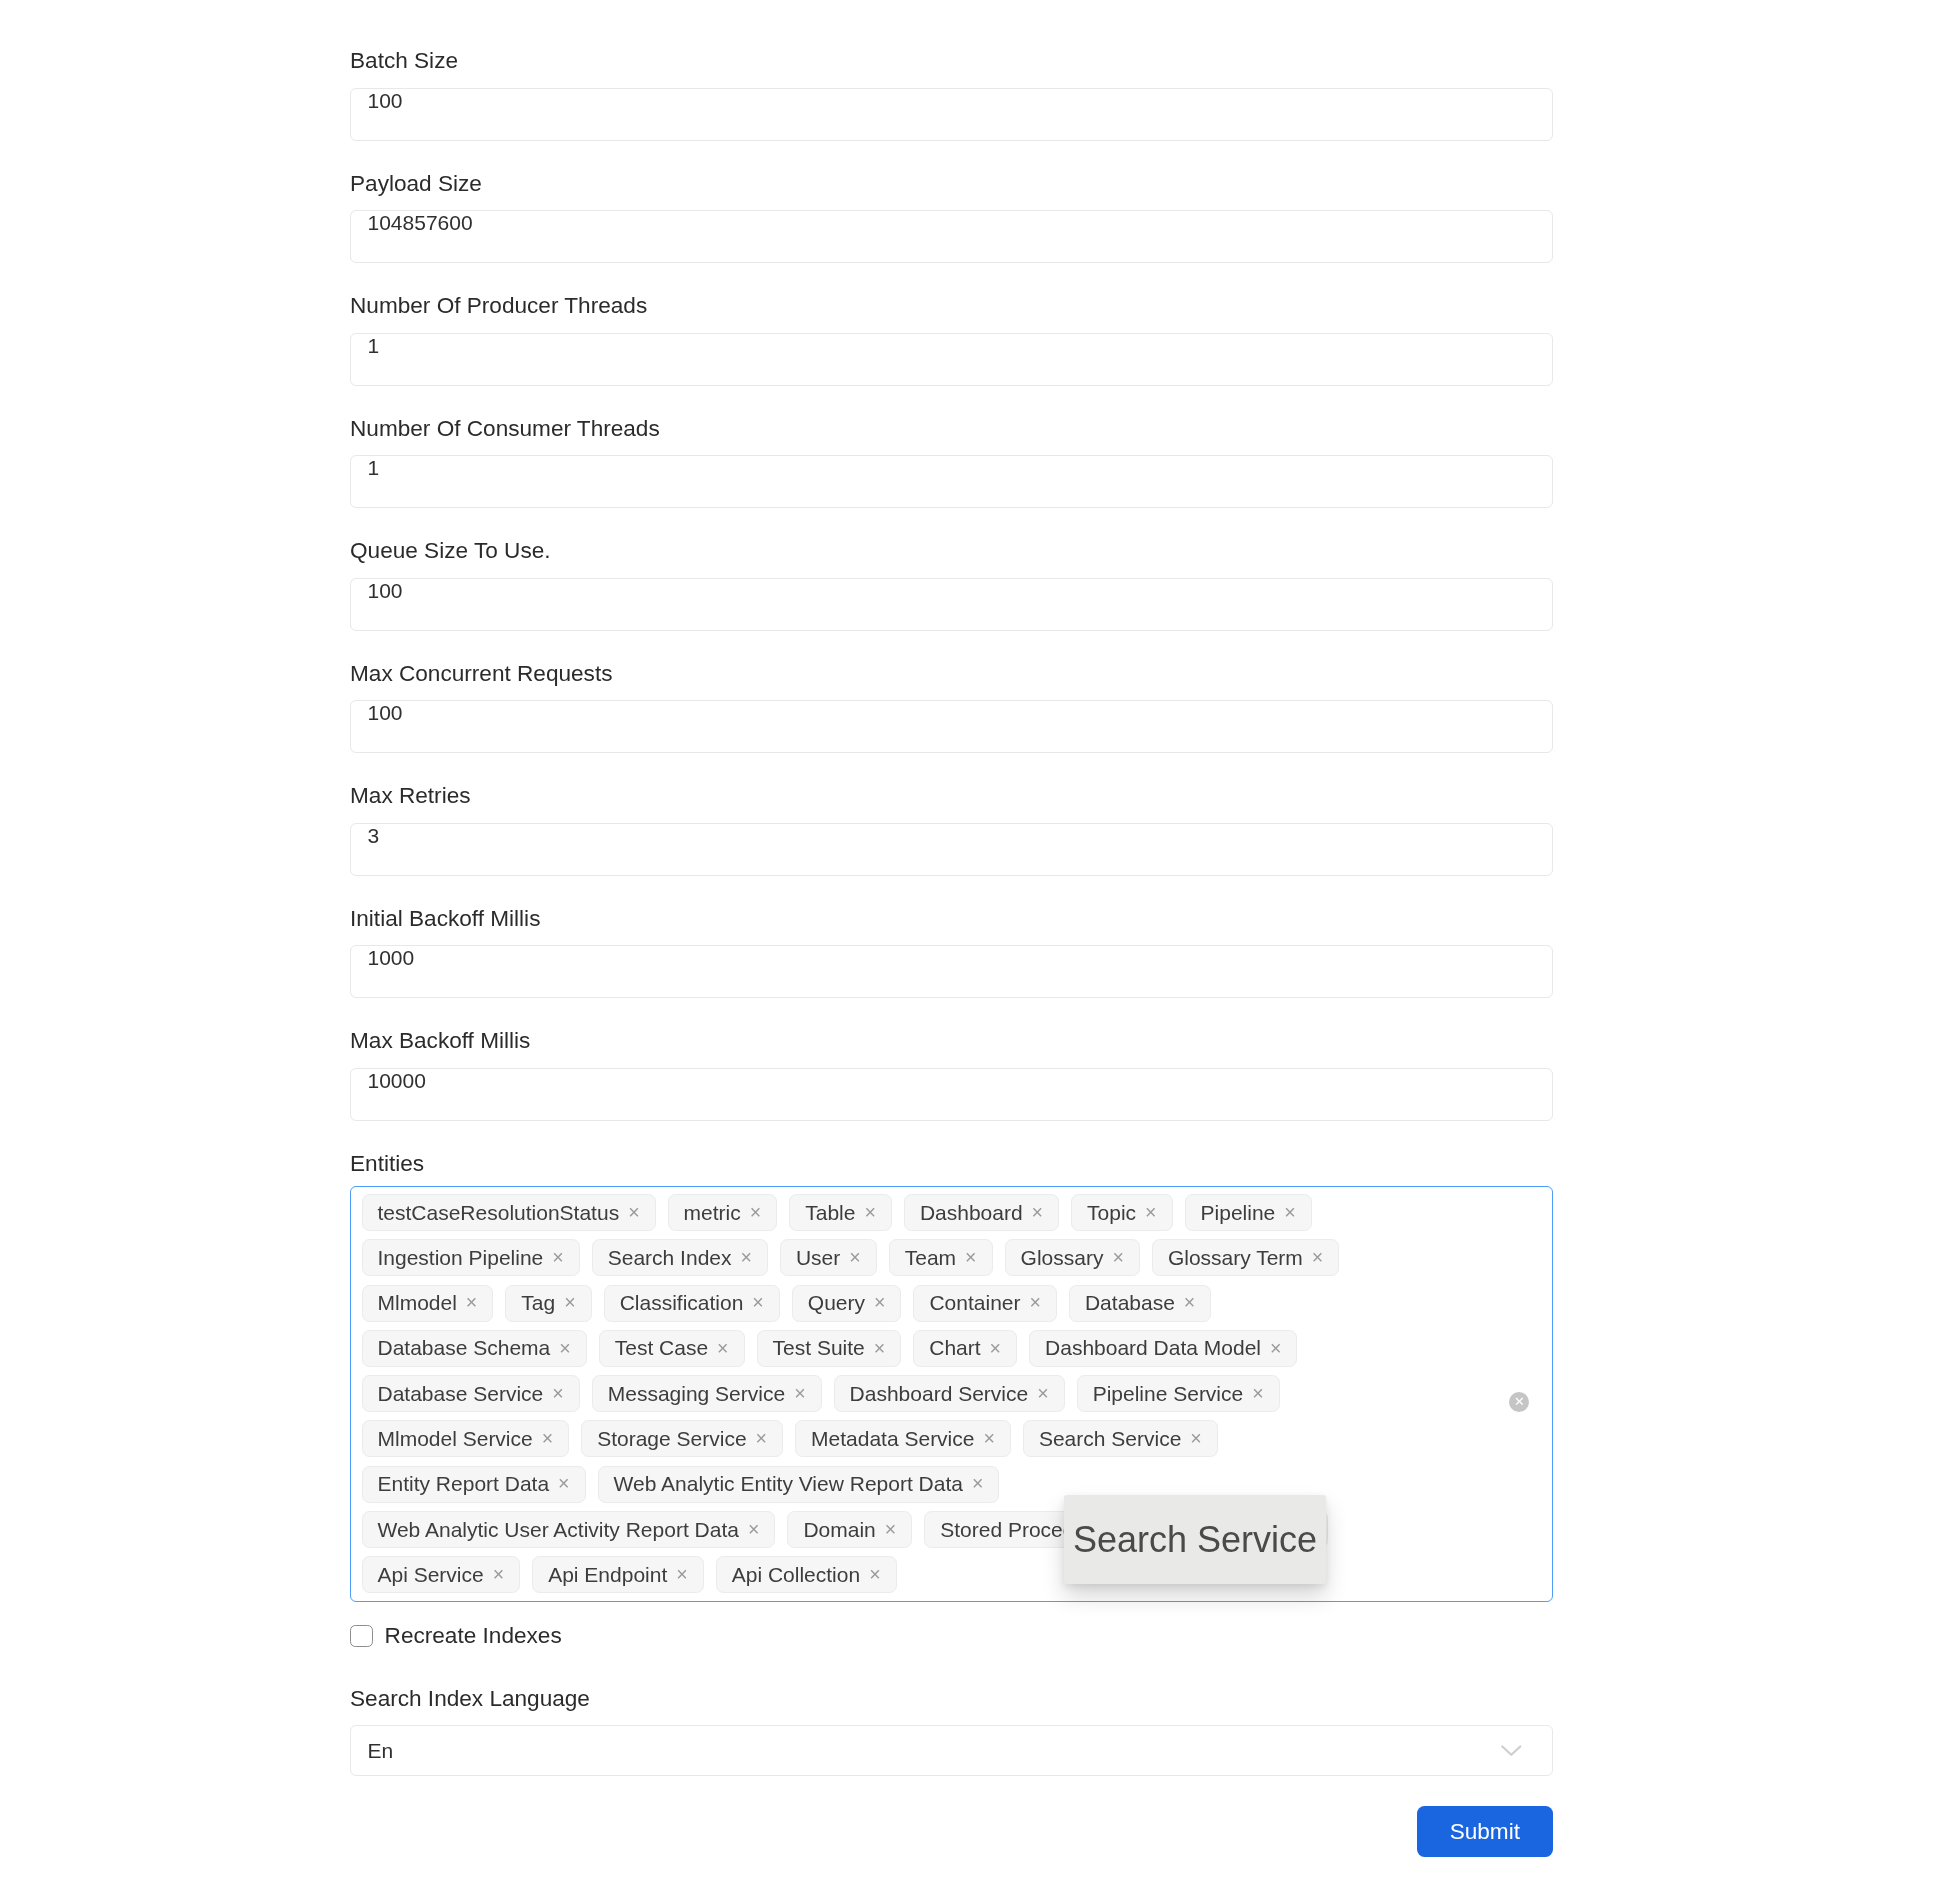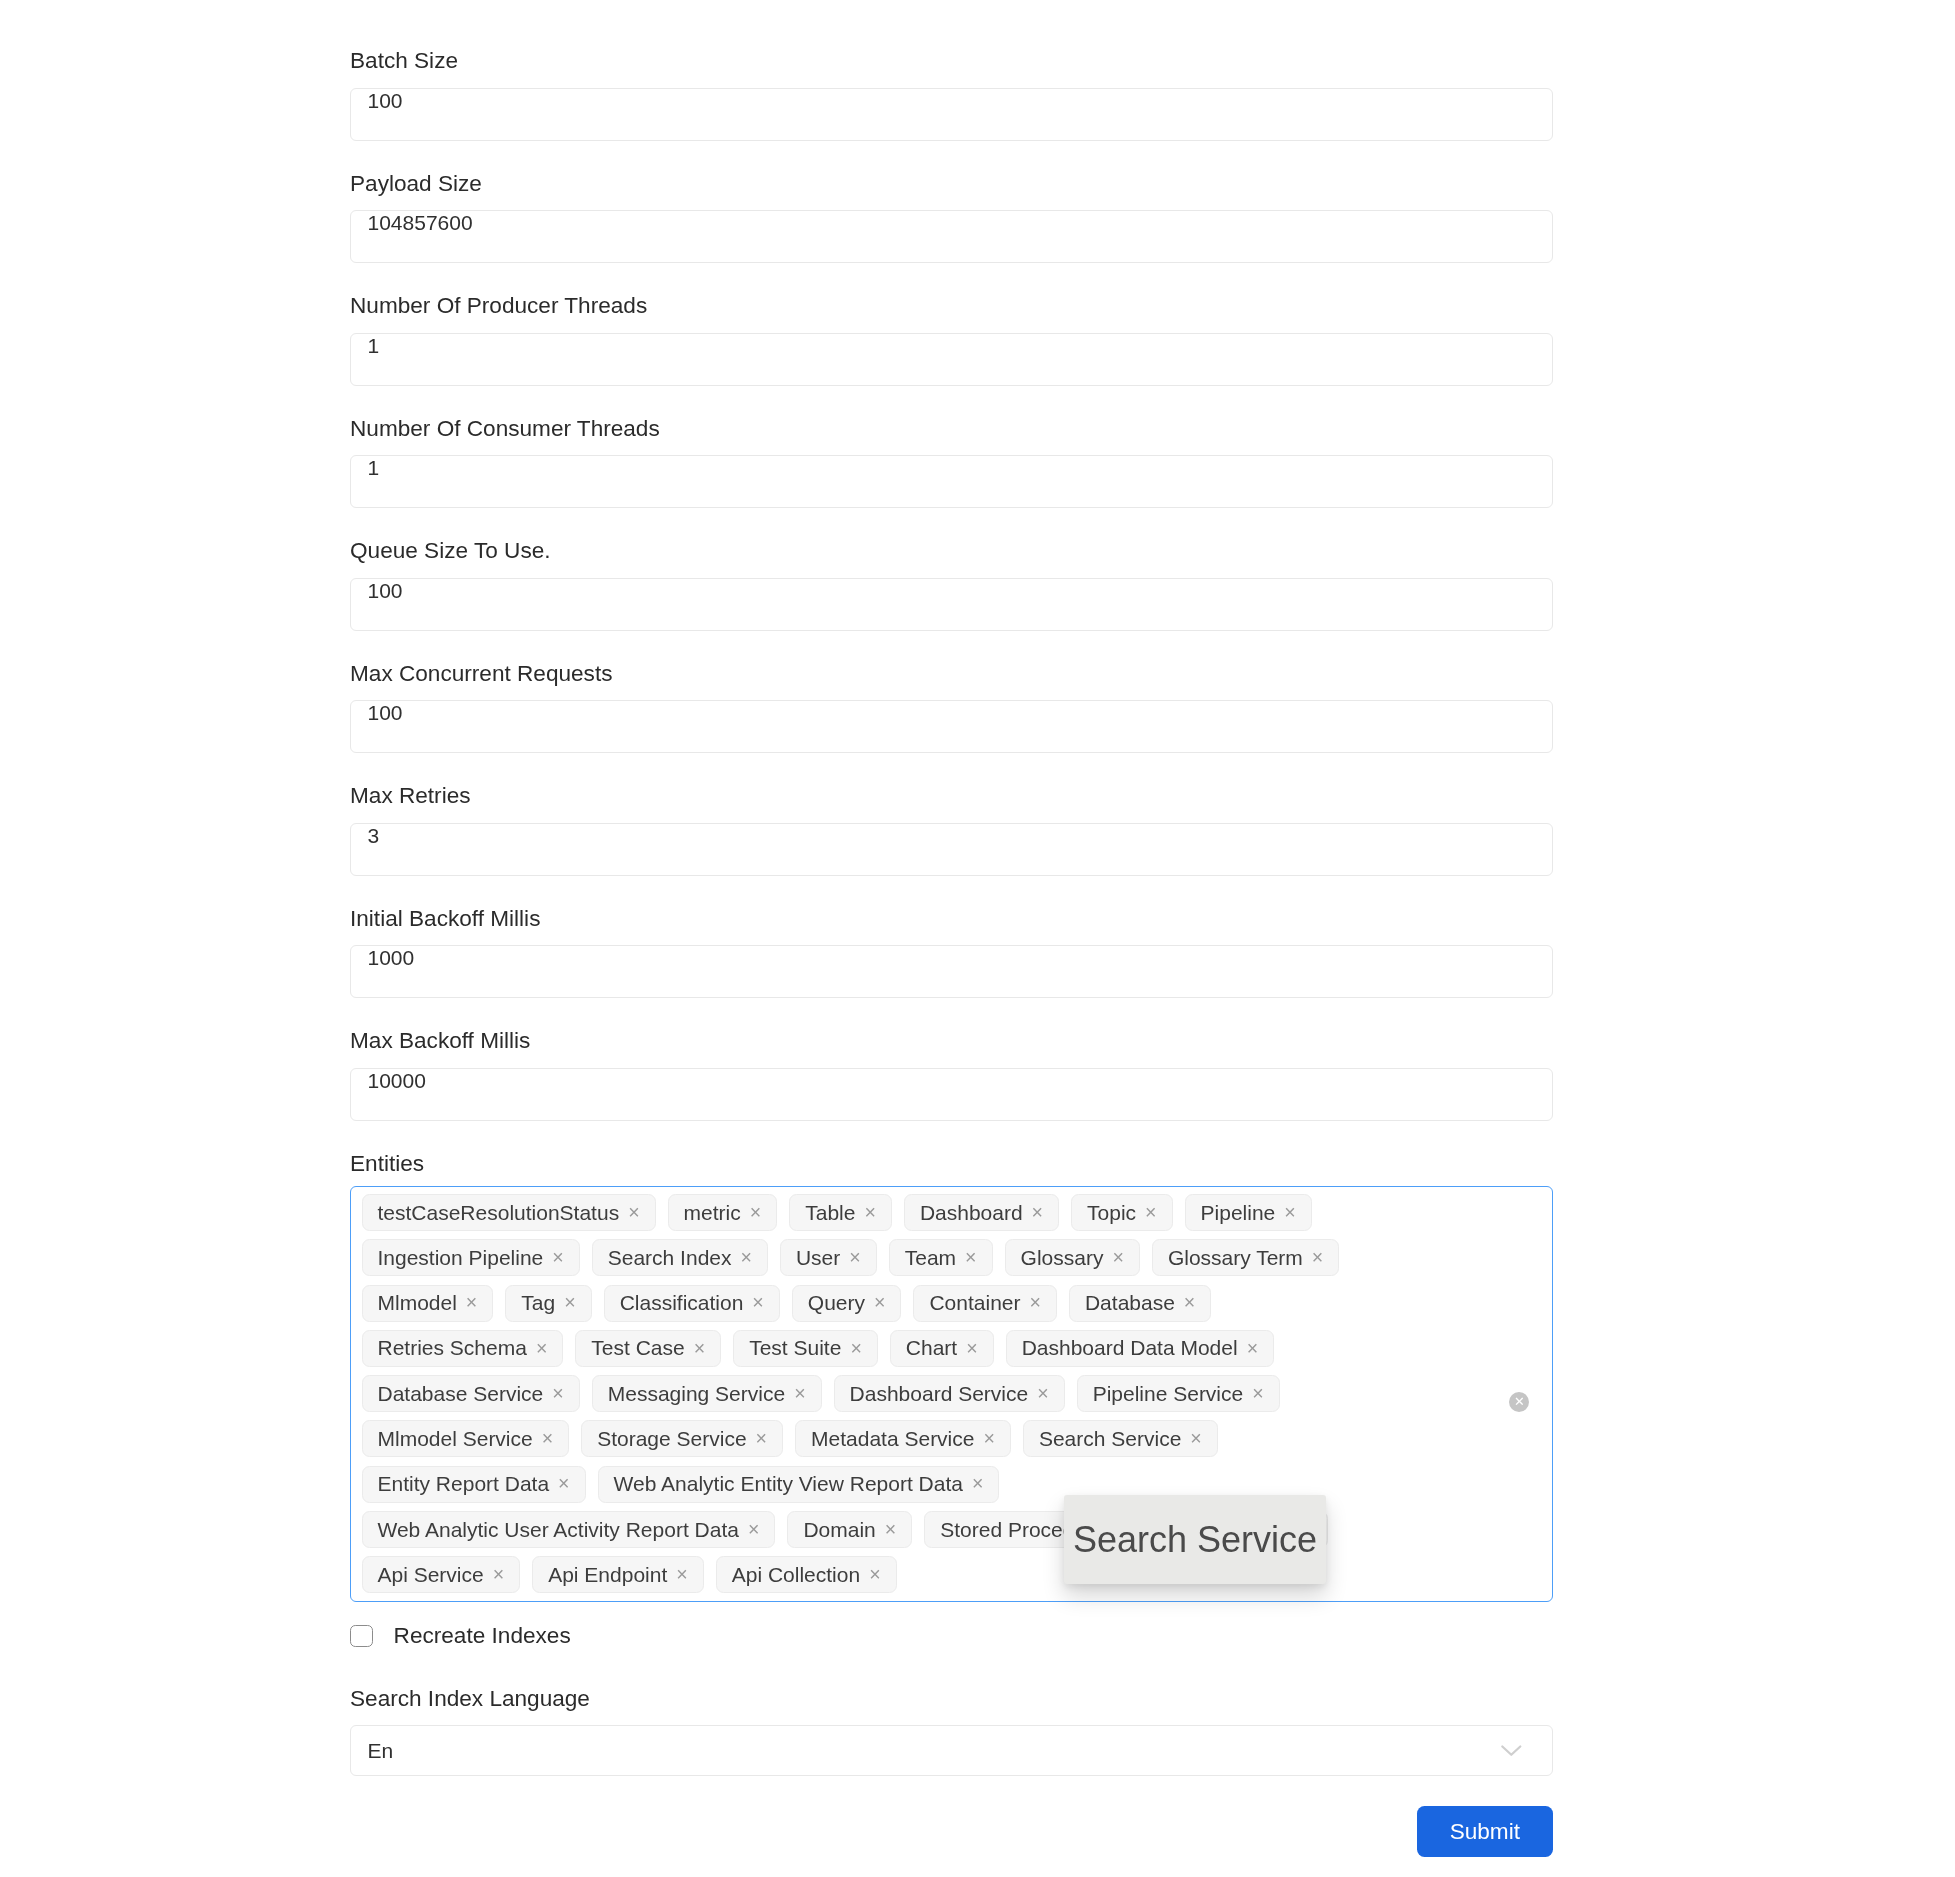--- a/index.html
+++ b/index.html
@@ -49,21 +49,21 @@
     padding:0 9px;background:var(--tooltip-bg);color:#4a4a4a;font-size:36px;
     border-radius:3px;white-space:nowrap;z-index:5;
     box-shadow:0 12px 22.6px rgba(0,0,0,0.16), 0 3px 7.5px rgba(0,0,0,0.08);
   }
   
   .checkbox-row{margin-top:21px;display:flex;align-items:center;}
   .checkbox{
     width:22.6px;height:22.6px;border:1.5px solid #8c8c8c;border-radius:5.3px;background:#fff;
     flex:0 0 auto;cursor:pointer;
   }
-  .cb-label{font-size:22.6px;margin-left:21px;color:#2b2b2b;}
+  .cb-label{font-size:22.6px;margin-left:12px;color:#2b2b2b;}
   
   .lang-label{margin-top:33px;}
   .select{
     position:relative;height:51px;border:1.5px solid var(--input-border);border-radius:6px;
     display:flex;align-items:center;padding:0 16.5px;font-size:21px;color:#303030;cursor:pointer;
     background:#fff;
   }
   .chevron{position:absolute;right:29px;top:50%;transform:translateY(-50%);display:flex;}
   
   .submit-row{margin-top:30px;display:flex;justify-content:flex-end;}
@@ -220,21 +220,21 @@
             <span>Container</span>
             <span class="x">×</span>
           </span>
           <span class="tag">
             <span>Database</span>
             <span class="x">×</span>
           </span>
         </div>
         <div class="tag-row">
           <span class="tag">
-            <span>Retries Schema</span>
+            <span>Database Schema</span>
             <span class="x">×</span>
           </span>
           <span class="tag">
             <span>Test Case</span>
             <span class="x">×</span>
           </span>
           <span class="tag">
             <span>Test Suite</span>
             <span class="x">×</span>
           </span>

